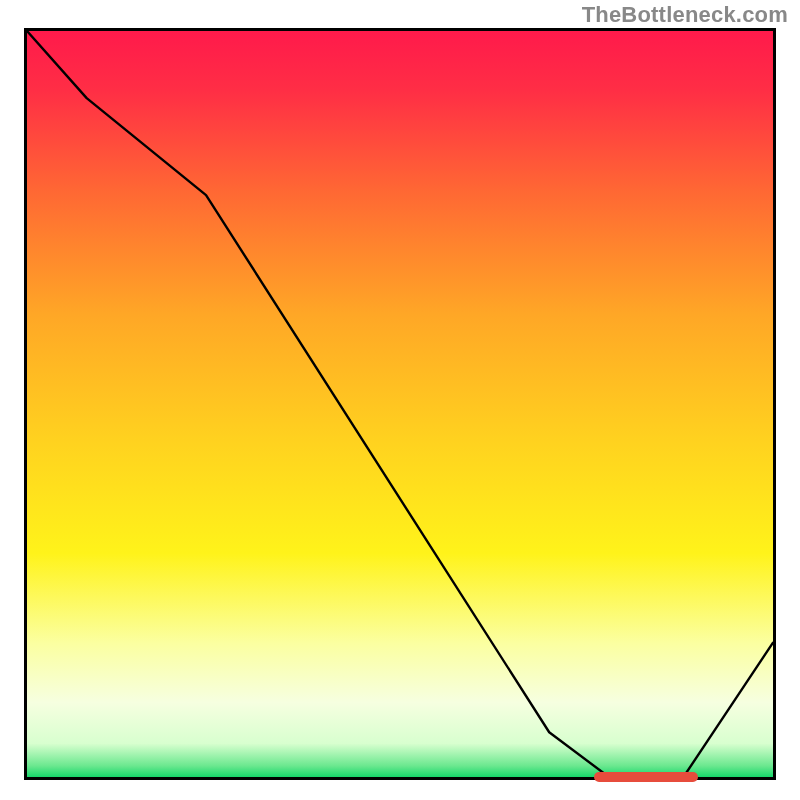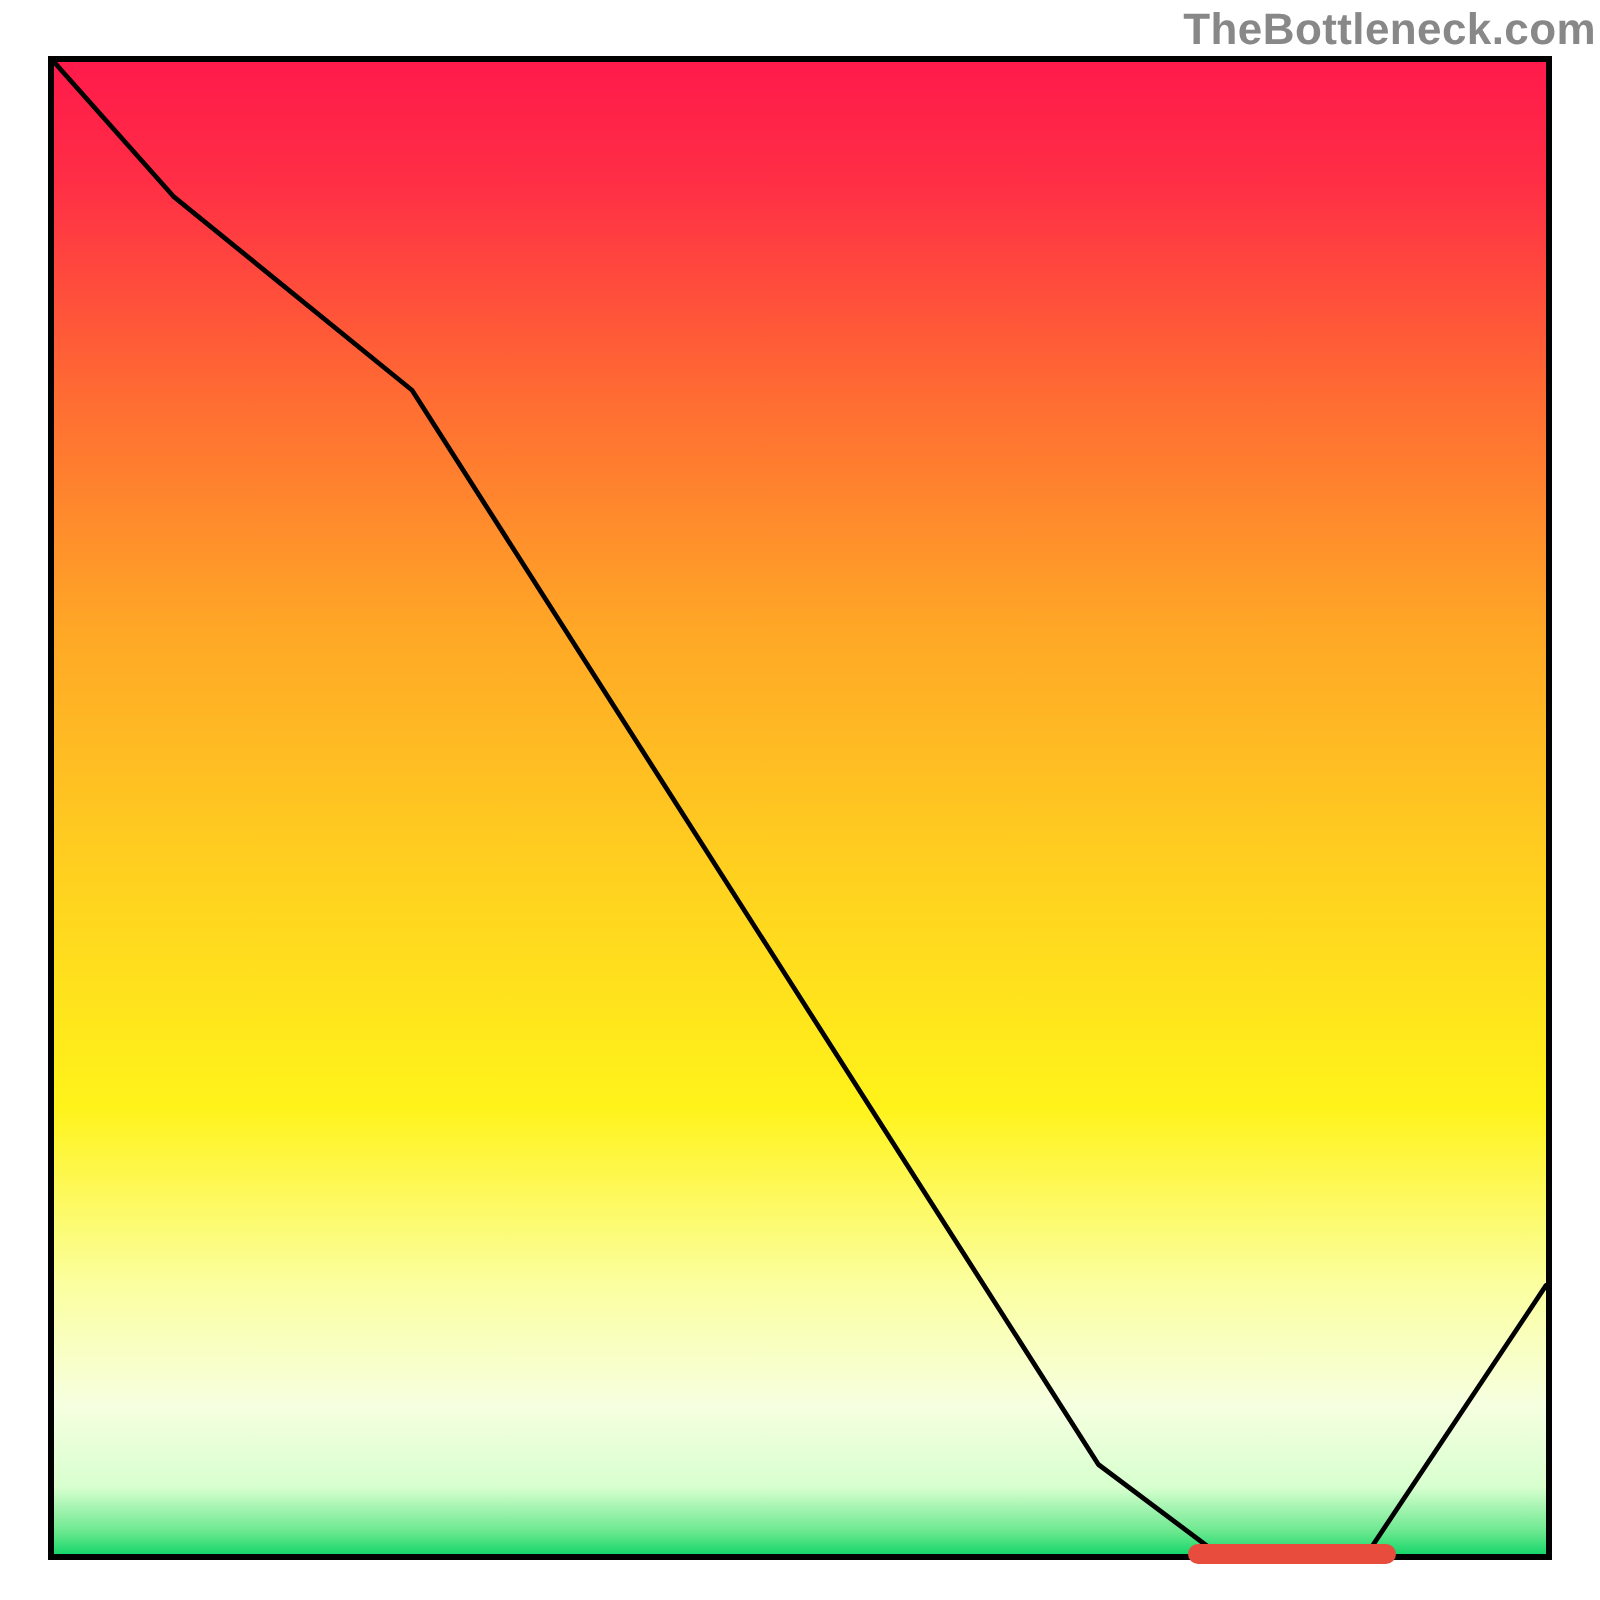--- a/index.html
+++ b/index.html
@@ -7,21 +7,21 @@
     padding: 0;
     width: 800px;
     height: 800px;
     background: #ffffff;
     font-family: Arial, Helvetica, sans-serif;
     overflow: hidden;
   }
   .watermark {
     position: absolute;
     top: 2px;
-    right: 2px;
+    right: 12px;
     font-size: 22px;
     font-weight: 600;
     color: #888888;
     letter-spacing: 0.2px;
     user-select: none;
   }
   .plot-frame {
     position: absolute;
     left: 24px;
     top: 28px;

